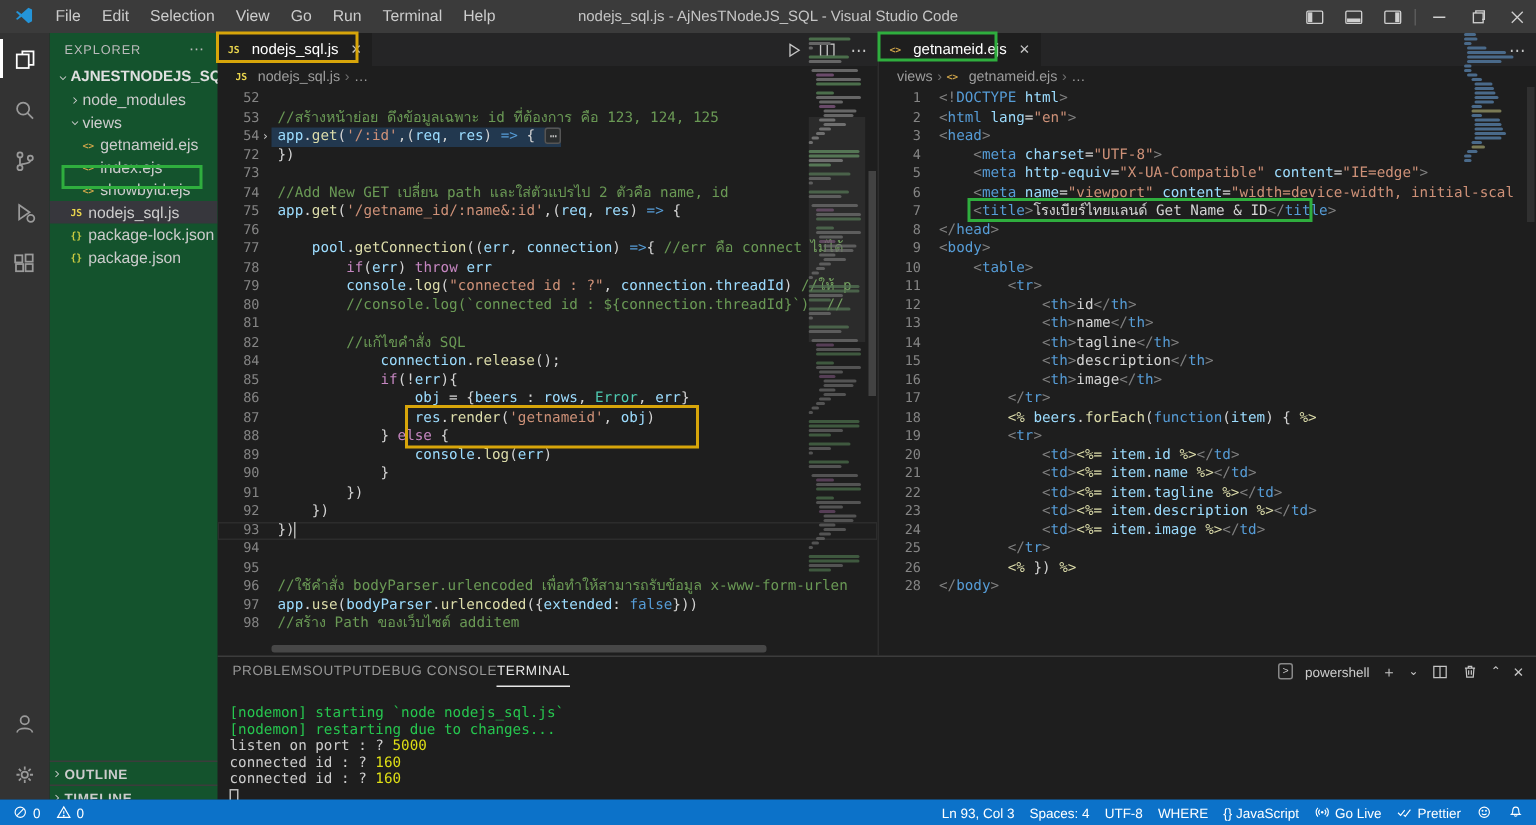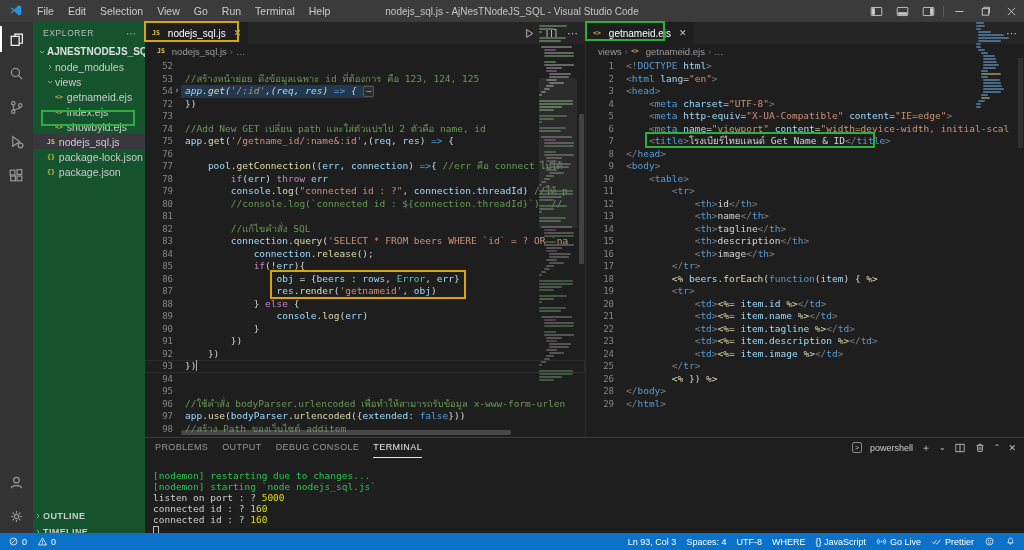--- a/index.html
+++ b/index.html
@@ -54,38 +54,38 @@
   .breadcrumb { height:14px; display:flex; align-items:center; font-size:9.5px; color:#9d9d9d; padding-left:12px; gap:3px; white-space:nowrap; }
   .breadcrumb .sep { color:#6e6e6e; }
 
   .code { position:absolute; top:36px; left:0; right:0; bottom:0; padding-top:2px; overflow:hidden;
     font-family:"DejaVu Sans Mono",monospace; font-size:9.5px; line-height:12.5px; }
   .code-line { height:12.5px; display:flex; white-space:pre; }
   .code-line.cur { box-shadow:inset 0 0 0 1px #2c2c2c; }
   .ln { width:28px; text-align:right; color:#858585; font-size:9px; flex:none; }
   .chevcol { width:8px; flex:none; text-align:center; color:#c5c5c5; font-size:8px; line-height:12.5px; }
   .line-body { padding-left:4px; }
-  .line-body.sel { background:rgba(38,79,120,0.55);font-style:italic; }
+  .line-body.sel { background:rgba(38,79,120,0.55); }
   .tk-c{color:#6a9955}.tk-s{color:#ce9178}.tk-k{color:#c586c0}.tk-b{color:#569cd6}
   .tk-v{color:#9cdcfe}.tk-f{color:#dcdcaa}.tk-p{color:#d4d4d4}
   .tk-g{color:#808080}.tk-t{color:#569cd6}.tk-a{color:#9cdcfe}.tk-w{color:#d4d4d4}.tk-y{color:#4ec9b0}
   .foldbadge { color:#c0c0c0; background:#2a2d2e; border:1px solid #555; border-radius:2px; padding:0 2px; margin-left:1px; font-size:8px; }
   .caret { display:inline-block; width:1px; height:11px; background:#aeafad; vertical-align:text-bottom; }
 
   .minimap { position:absolute; top:0; width:38px; bottom:0; overflow:hidden; }
   #mm-left { right:8px; } #mm-right { right:10px; }
   .mm-bar { height:2px; margin-bottom:1px; border-radius:1px; }
   .mm-slider { position:absolute; left:0; right:0; top:56px; height:150px; background:rgba(255,255,255,0.06); }
   .vscroll { position:absolute; top:36px; bottom:0; width:7px; right:0; }
   .vthumb { position:absolute; left:1px; width:5px; background:rgba(121,121,121,0.4); }
   .hscroll { position:absolute; left:36px; height:5px; bottom:2px; background:rgba(121,121,121,0.45); border-radius:2px; }
 
   
   #panel { position:absolute; top:415px; left:0; right:0; bottom:0; background:#1e1e1e; border-top:1px solid #3c3c3c; }
-  #panel-tabs { height:19px; display:flex; align-items:center; gap:14px; padding-left:10px; }
+  #panel-tabs { height:19px; display:flex; align-items:center; gap:0; padding-left:10px; }
   .ptab { font-size:9px; letter-spacing:0.4px; color:#969696; line-height:19px; cursor:pointer; }
   .ptab.active { color:#e7e7e7; border-bottom:1px solid #e7e7e7; }
   #panel-actions { position:absolute; right:8px; top:0; height:19px; display:flex; align-items:center; gap:8px; color:#c5c5c5; }
   #panel-actions svg { width:12px; height:12px; stroke:#c5c5c5; fill:none; stroke-width:1.1; }
   .term-badge { border:1px solid #888; border-radius:2px; font-size:7px; padding:0 2px; line-height:9px; color:#cccccc; }
   #shell-label { font-size:9px; color:#cccccc; }
   .pa-txt { font-size:10px; }
   #terminal { position:absolute; top:19px; left:8px; right:8px; bottom:0; padding-top:13px;
     font-family:"DejaVu Sans Mono",monospace; font-size:9.5px; line-height:11px; }
   .t-line { height:11px; white-space:pre; }
@@ -317,21 +317,20 @@
         <div class="code-line"><span class="ln">73</span><span class="chevcol"> </span><span class="line-body"></span></div>
         <div class="code-line"><span class="ln">74</span><span class="chevcol"> </span><span class="line-body"><span class="tk-c">//Add New GET เปลี่ยน path และใส่ตัวแปรไป 2 ตัวคือ name, id</span></span></div>
         <div class="code-line"><span class="ln">75</span><span class="chevcol"> </span><span class="line-body"><span class="tk-v">app</span><span class="tk-p">.</span><span class="tk-f">get</span><span class="tk-p">(</span><span class="tk-s">'/getname_id/:name&amp;:id'</span><span class="tk-p">,(</span><span class="tk-v">req</span><span class="tk-p">, </span><span class="tk-v">res</span><span class="tk-p">) </span><span class="tk-b">=&gt;</span><span class="tk-p"> {</span></span></div>
         <div class="code-line"><span class="ln">76</span><span class="chevcol"> </span><span class="line-body"></span></div>
         <div class="code-line"><span class="ln">77</span><span class="chevcol"> </span><span class="line-body"><span class="tk-p">    </span><span class="tk-v">pool</span><span class="tk-p">.</span><span class="tk-f">getConnection</span><span class="tk-p">((</span><span class="tk-v">err</span><span class="tk-p">, </span><span class="tk-v">connection</span><span class="tk-p">) </span><span class="tk-b">=&gt;</span><span class="tk-p">{ </span><span class="tk-c">//err คือ connect ไม่ได้</span></span></div>
         <div class="code-line"><span class="ln">78</span><span class="chevcol"> </span><span class="line-body"><span class="tk-p">        </span><span class="tk-k">if</span><span class="tk-p">(</span><span class="tk-v">err</span><span class="tk-p">) </span><span class="tk-k">throw</span><span class="tk-p"> </span><span class="tk-v">err</span></span></div>
         <div class="code-line"><span class="ln">79</span><span class="chevcol"> </span><span class="line-body"><span class="tk-p">        </span><span class="tk-v">console</span><span class="tk-p">.</span><span class="tk-f">log</span><span class="tk-p">(</span><span class="tk-s">"connected id : ?"</span><span class="tk-p">, </span><span class="tk-v">connection</span><span class="tk-p">.</span><span class="tk-v">threadId</span><span class="tk-p">) </span><span class="tk-c">//ให้ p</span></span></div>
         <div class="code-line"><span class="ln">80</span><span class="chevcol"> </span><span class="line-body"><span class="tk-p">        </span><span class="tk-c">//console.log(`connected id : ${connection.threadId}`)  //</span></span></div>
         <div class="code-line"><span class="ln">81</span><span class="chevcol"> </span><span class="line-body"></span></div>
         <div class="code-line"><span class="ln">82</span><span class="chevcol"> </span><span class="line-body"><span class="tk-p">        </span><span class="tk-c">//แก้ไขคำสั่ง SQL</span></span></div>
-        <div class="code-line"><span class="ln">83</span><span class="chevcol"> </span><span class="line-body"><span class="tk-p">        </span><span class="tk-v">connection</span><span class="tk-p">.</span><span class="tk-f">query</span><span class="tk-p">(</span><span class="tk-s">'SELECT * FROM beers WHERE `id` = ? OR `na</span></span></div>
         <div class="code-line"><span class="ln">84</span><span class="chevcol"> </span><span class="line-body"><span class="tk-p">            </span><span class="tk-v">connection</span><span class="tk-p">.</span><span class="tk-f">release</span><span class="tk-p">();</span></span></div>
         <div class="code-line"><span class="ln">85</span><span class="chevcol"> </span><span class="line-body"><span class="tk-p">            </span><span class="tk-k">if</span><span class="tk-p">(!</span><span class="tk-v">err</span><span class="tk-p">){</span></span></div>
         <div class="code-line"><span class="ln">86</span><span class="chevcol"> </span><span class="line-body"><span class="tk-p">                </span><span class="tk-v">obj</span><span class="tk-p"> = {</span><span class="tk-v">beers</span><span class="tk-p"> : </span><span class="tk-v">rows</span><span class="tk-p">, </span><span class="tk-y">Error</span><span class="tk-p">, </span><span class="tk-v">err</span><span class="tk-p">}</span></span></div>
         <div class="code-line"><span class="ln">87</span><span class="chevcol"> </span><span class="line-body"><span class="tk-p">                </span><span class="tk-v">res</span><span class="tk-p">.</span><span class="tk-f">render</span><span class="tk-p">(</span><span class="tk-s">'getnameid'</span><span class="tk-p">, </span><span class="tk-v">obj</span><span class="tk-p">)</span></span></div>
         <div class="code-line"><span class="ln">88</span><span class="chevcol"> </span><span class="line-body"><span class="tk-p">            } </span><span class="tk-k">else</span><span class="tk-p"> {</span></span></div>
         <div class="code-line"><span class="ln">89</span><span class="chevcol"> </span><span class="line-body"><span class="tk-p">                </span><span class="tk-v">console</span><span class="tk-p">.</span><span class="tk-f">log</span><span class="tk-p">(</span><span class="tk-v">err</span><span class="tk-p">)</span></span></div>
         <div class="code-line"><span class="ln">90</span><span class="chevcol"> </span><span class="line-body"><span class="tk-p">            }</span></span></div>
         <div class="code-line"><span class="ln">91</span><span class="chevcol"> </span><span class="line-body"><span class="tk-p">        })</span></span></div>
         <div class="code-line"><span class="ln">92</span><span class="chevcol"> </span><span class="line-body"><span class="tk-p">    })</span></span></div>
         <div class="code-line cur"><span class="ln">93</span><span class="chevcol"> </span><span class="line-body"><span class="tk-p">})</span><span class="caret"></span></span></div>
@@ -510,21 +509,20 @@
         <div class="code-line"><span class="ln">18</span><span class="chevcol"> </span><span class="line-body"><span class="tk-p">        </span><span class="tk-f">&lt;%</span><span class="tk-p"> </span><span class="tk-v">beers</span><span class="tk-p">.</span><span class="tk-f">forEach</span><span class="tk-p">(</span><span class="tk-b">function</span><span class="tk-p">(</span><span class="tk-v">item</span><span class="tk-p">) { </span><span class="tk-f">%&gt;</span></span></div>
         <div class="code-line"><span class="ln">19</span><span class="chevcol"> </span><span class="line-body"><span class="tk-p">        </span><span class="tk-g">&lt;</span><span class="tk-t">tr</span><span class="tk-g">&gt;</span></span></div>
         <div class="code-line"><span class="ln">20</span><span class="chevcol"> </span><span class="line-body"><span class="tk-p">            </span><span class="tk-g">&lt;</span><span class="tk-t">td</span><span class="tk-g">&gt;</span><span class="tk-f">&lt;%=</span><span class="tk-p"> </span><span class="tk-v">item</span><span class="tk-p">.</span><span class="tk-v">id</span><span class="tk-f"> %&gt;</span><span class="tk-g">&lt;/</span><span class="tk-t">td</span><span class="tk-g">&gt;</span></span></div>
         <div class="code-line"><span class="ln">21</span><span class="chevcol"> </span><span class="line-body"><span class="tk-p">            </span><span class="tk-g">&lt;</span><span class="tk-t">td</span><span class="tk-g">&gt;</span><span class="tk-f">&lt;%=</span><span class="tk-p"> </span><span class="tk-v">item</span><span class="tk-p">.</span><span class="tk-v">name</span><span class="tk-f"> %&gt;</span><span class="tk-g">&lt;/</span><span class="tk-t">td</span><span class="tk-g">&gt;</span></span></div>
         <div class="code-line"><span class="ln">22</span><span class="chevcol"> </span><span class="line-body"><span class="tk-p">            </span><span class="tk-g">&lt;</span><span class="tk-t">td</span><span class="tk-g">&gt;</span><span class="tk-f">&lt;%=</span><span class="tk-p"> </span><span class="tk-v">item</span><span class="tk-p">.</span><span class="tk-v">tagline</span><span class="tk-f"> %&gt;</span><span class="tk-g">&lt;/</span><span class="tk-t">td</span><span class="tk-g">&gt;</span></span></div>
         <div class="code-line"><span class="ln">23</span><span class="chevcol"> </span><span class="line-body"><span class="tk-p">            </span><span class="tk-g">&lt;</span><span class="tk-t">td</span><span class="tk-g">&gt;</span><span class="tk-f">&lt;%=</span><span class="tk-p"> </span><span class="tk-v">item</span><span class="tk-p">.</span><span class="tk-v">description</span><span class="tk-f"> %&gt;</span><span class="tk-g">&lt;/</span><span class="tk-t">td</span><span class="tk-g">&gt;</span></span></div>
         <div class="code-line"><span class="ln">24</span><span class="chevcol"> </span><span class="line-body"><span class="tk-p">            </span><span class="tk-g">&lt;</span><span class="tk-t">td</span><span class="tk-g">&gt;</span><span class="tk-f">&lt;%=</span><span class="tk-p"> </span><span class="tk-v">item</span><span class="tk-p">.</span><span class="tk-v">image</span><span class="tk-f"> %&gt;</span><span class="tk-g">&lt;/</span><span class="tk-t">td</span><span class="tk-g">&gt;</span></span></div>
         <div class="code-line"><span class="ln">25</span><span class="chevcol"> </span><span class="line-body"><span class="tk-p">        </span><span class="tk-g">&lt;/</span><span class="tk-t">tr</span><span class="tk-g">&gt;</span></span></div>
         <div class="code-line"><span class="ln">26</span><span class="chevcol"> </span><span class="line-body"><span class="tk-p">        </span><span class="tk-f">&lt;%</span><span class="tk-p"> }) </span><span class="tk-f">%&gt;</span></span></div>
         <div class="code-line"><span class="ln">28</span><span class="chevcol"> </span><span class="line-body"><span class="tk-g">&lt;/</span><span class="tk-t">body</span><span class="tk-g">&gt;</span></span></div>
-        <div class="code-line"><span class="ln">29</span><span class="chevcol"> </span><span class="line-body"><span class="tk-g">&lt;/</span><span class="tk-t">html</span><span class="tk-g">&gt;</span></span></div>
       </div>
     <div class="minimap" id="mm-right">
         <div class="mm-bar" style="width: 8.3px; margin-left: 0px; background: rgb(74, 106, 138); opacity: 1;"></div>
         <div class="mm-bar" style="width: 8.72px; margin-left: 0px; background: rgb(74, 106, 138); opacity: 1;"></div>
         <div class="mm-bar" style="width: 4.52px; margin-left: 0px; background: rgb(74, 106, 138); opacity: 1;"></div>
         <div class="mm-bar" style="width: 12.92px; margin-left: 2.4px; background: rgb(74, 106, 138); opacity: 1;"></div>
         <div class="mm-bar" style="width: 25.94px; margin-left: 2.4px; background: rgb(74, 106, 138); opacity: 1;"></div>
         <div class="mm-bar" style="width: 30.14px; margin-left: 2.4px; background: rgb(74, 106, 138); opacity: 1;"></div>
         <div class="mm-bar" style="width: 23px; margin-left: 2.4px; background: rgb(74, 106, 138); opacity: 1;"></div>
         <div class="mm-bar" style="width: 4.94px; margin-left: 0px; background: rgb(74, 106, 138); opacity: 1;"></div>
@@ -571,22 +569,22 @@
           <rect x="2.5" y="3" width="11" height="10"></rect>
           <line x1="8" y1="3" x2="8" y2="13"></line>
         </svg>
       <svg viewBox="0 0 16 16">
           <path d="M3.5 4.5h9M6.5 4.5v-1.5h3v1.5M4.5 4.5l.6 8h5.8l.6-8M6.8 6.5v4M9.2 6.5v4"></path>
         </svg>
       <span class="pa-txt" style="font-size:8px;">⌃</span>
       <span class="pa-txt" style="font-size:9px;">✕</span>
     </div>
     <div id="terminal">
+        <div class="t-line"><span class="tk-tg">[nodemon] starting `node nodejs_sql.js`</span></div>
         <div class="t-line"><span class="tk-tg">[nodemon] restarting due to changes...</span></div>
-        <div class="t-line"><span class="tk-tg">[nodemon] starting `node nodejs_sql.js`</span></div>
         <div class="t-line"><span class="tk-tw">listen on port : ? </span><span class="tk-ty">5000</span></div>
         <div class="t-line"><span class="tk-tw">connected id : ? </span><span class="tk-ty">160</span></div>
         <div class="t-line"><span class="tk-tw">connected id : ? </span><span class="tk-ty">160</span></div>
         <div class="t-line"><span class="t-cursor"></span></div>
       </div>
   </div>
 </div>
 
 <div id="statusbar">
   <div class="sb-group">

